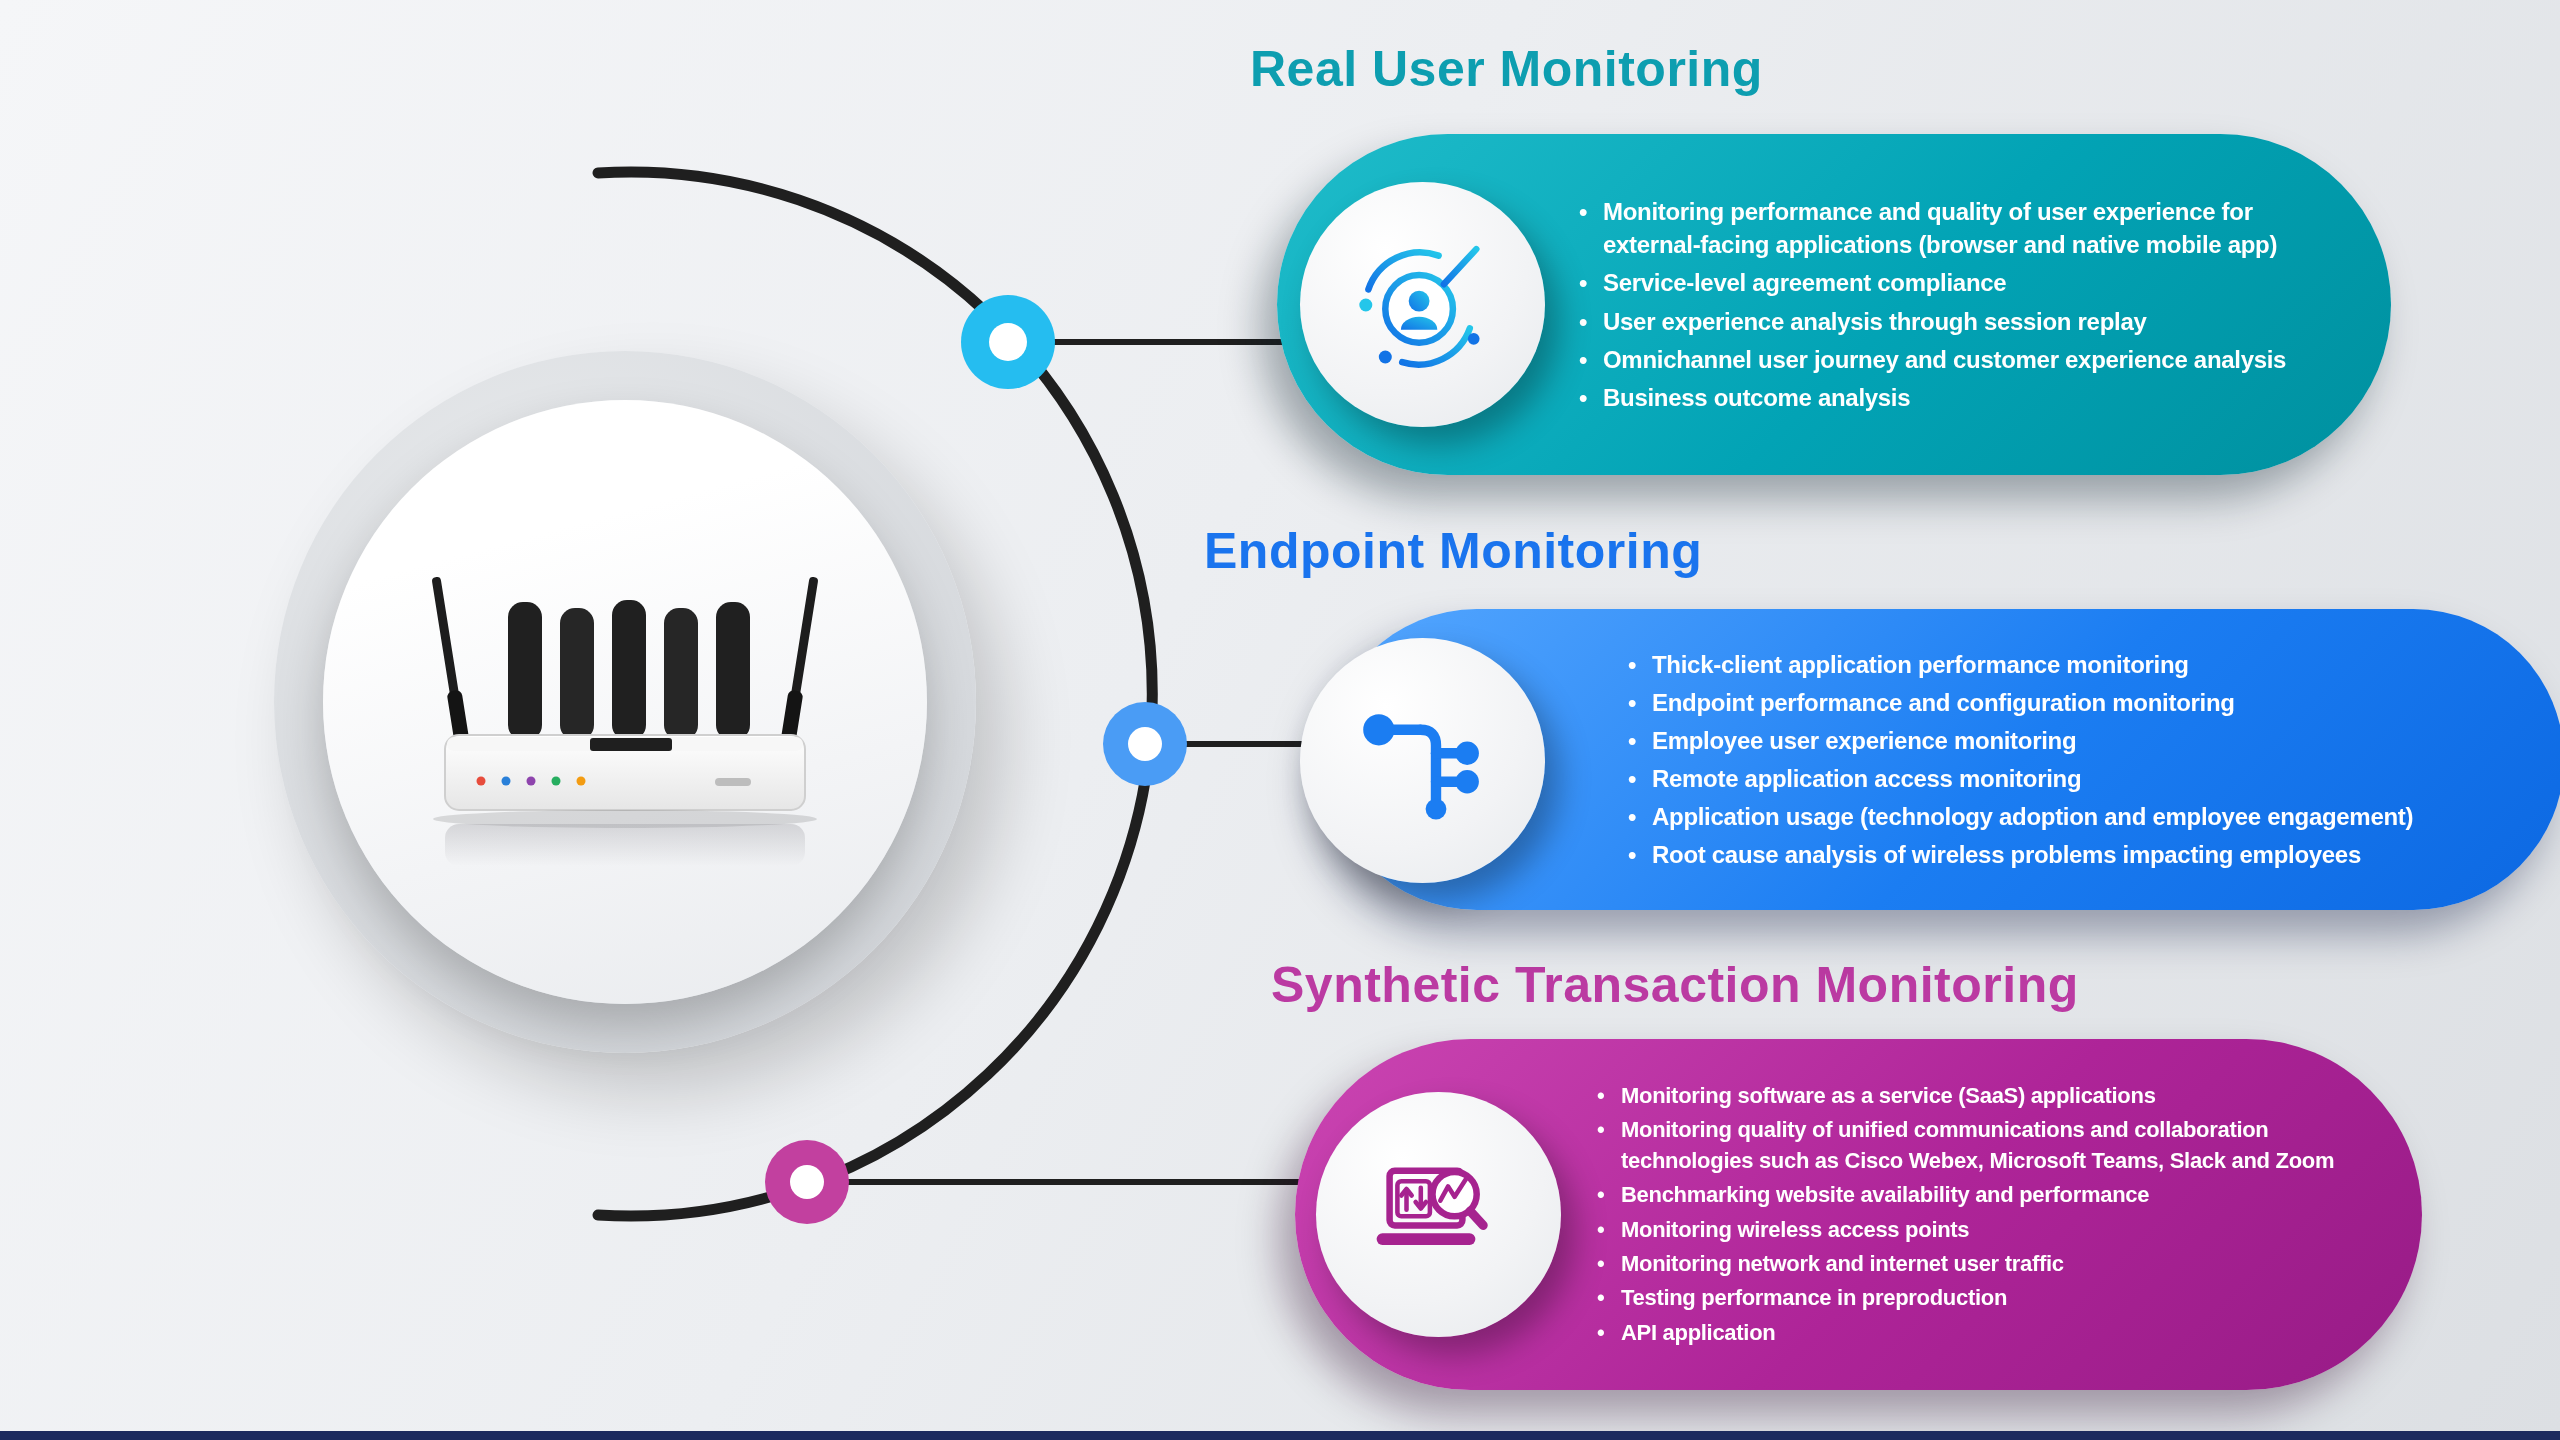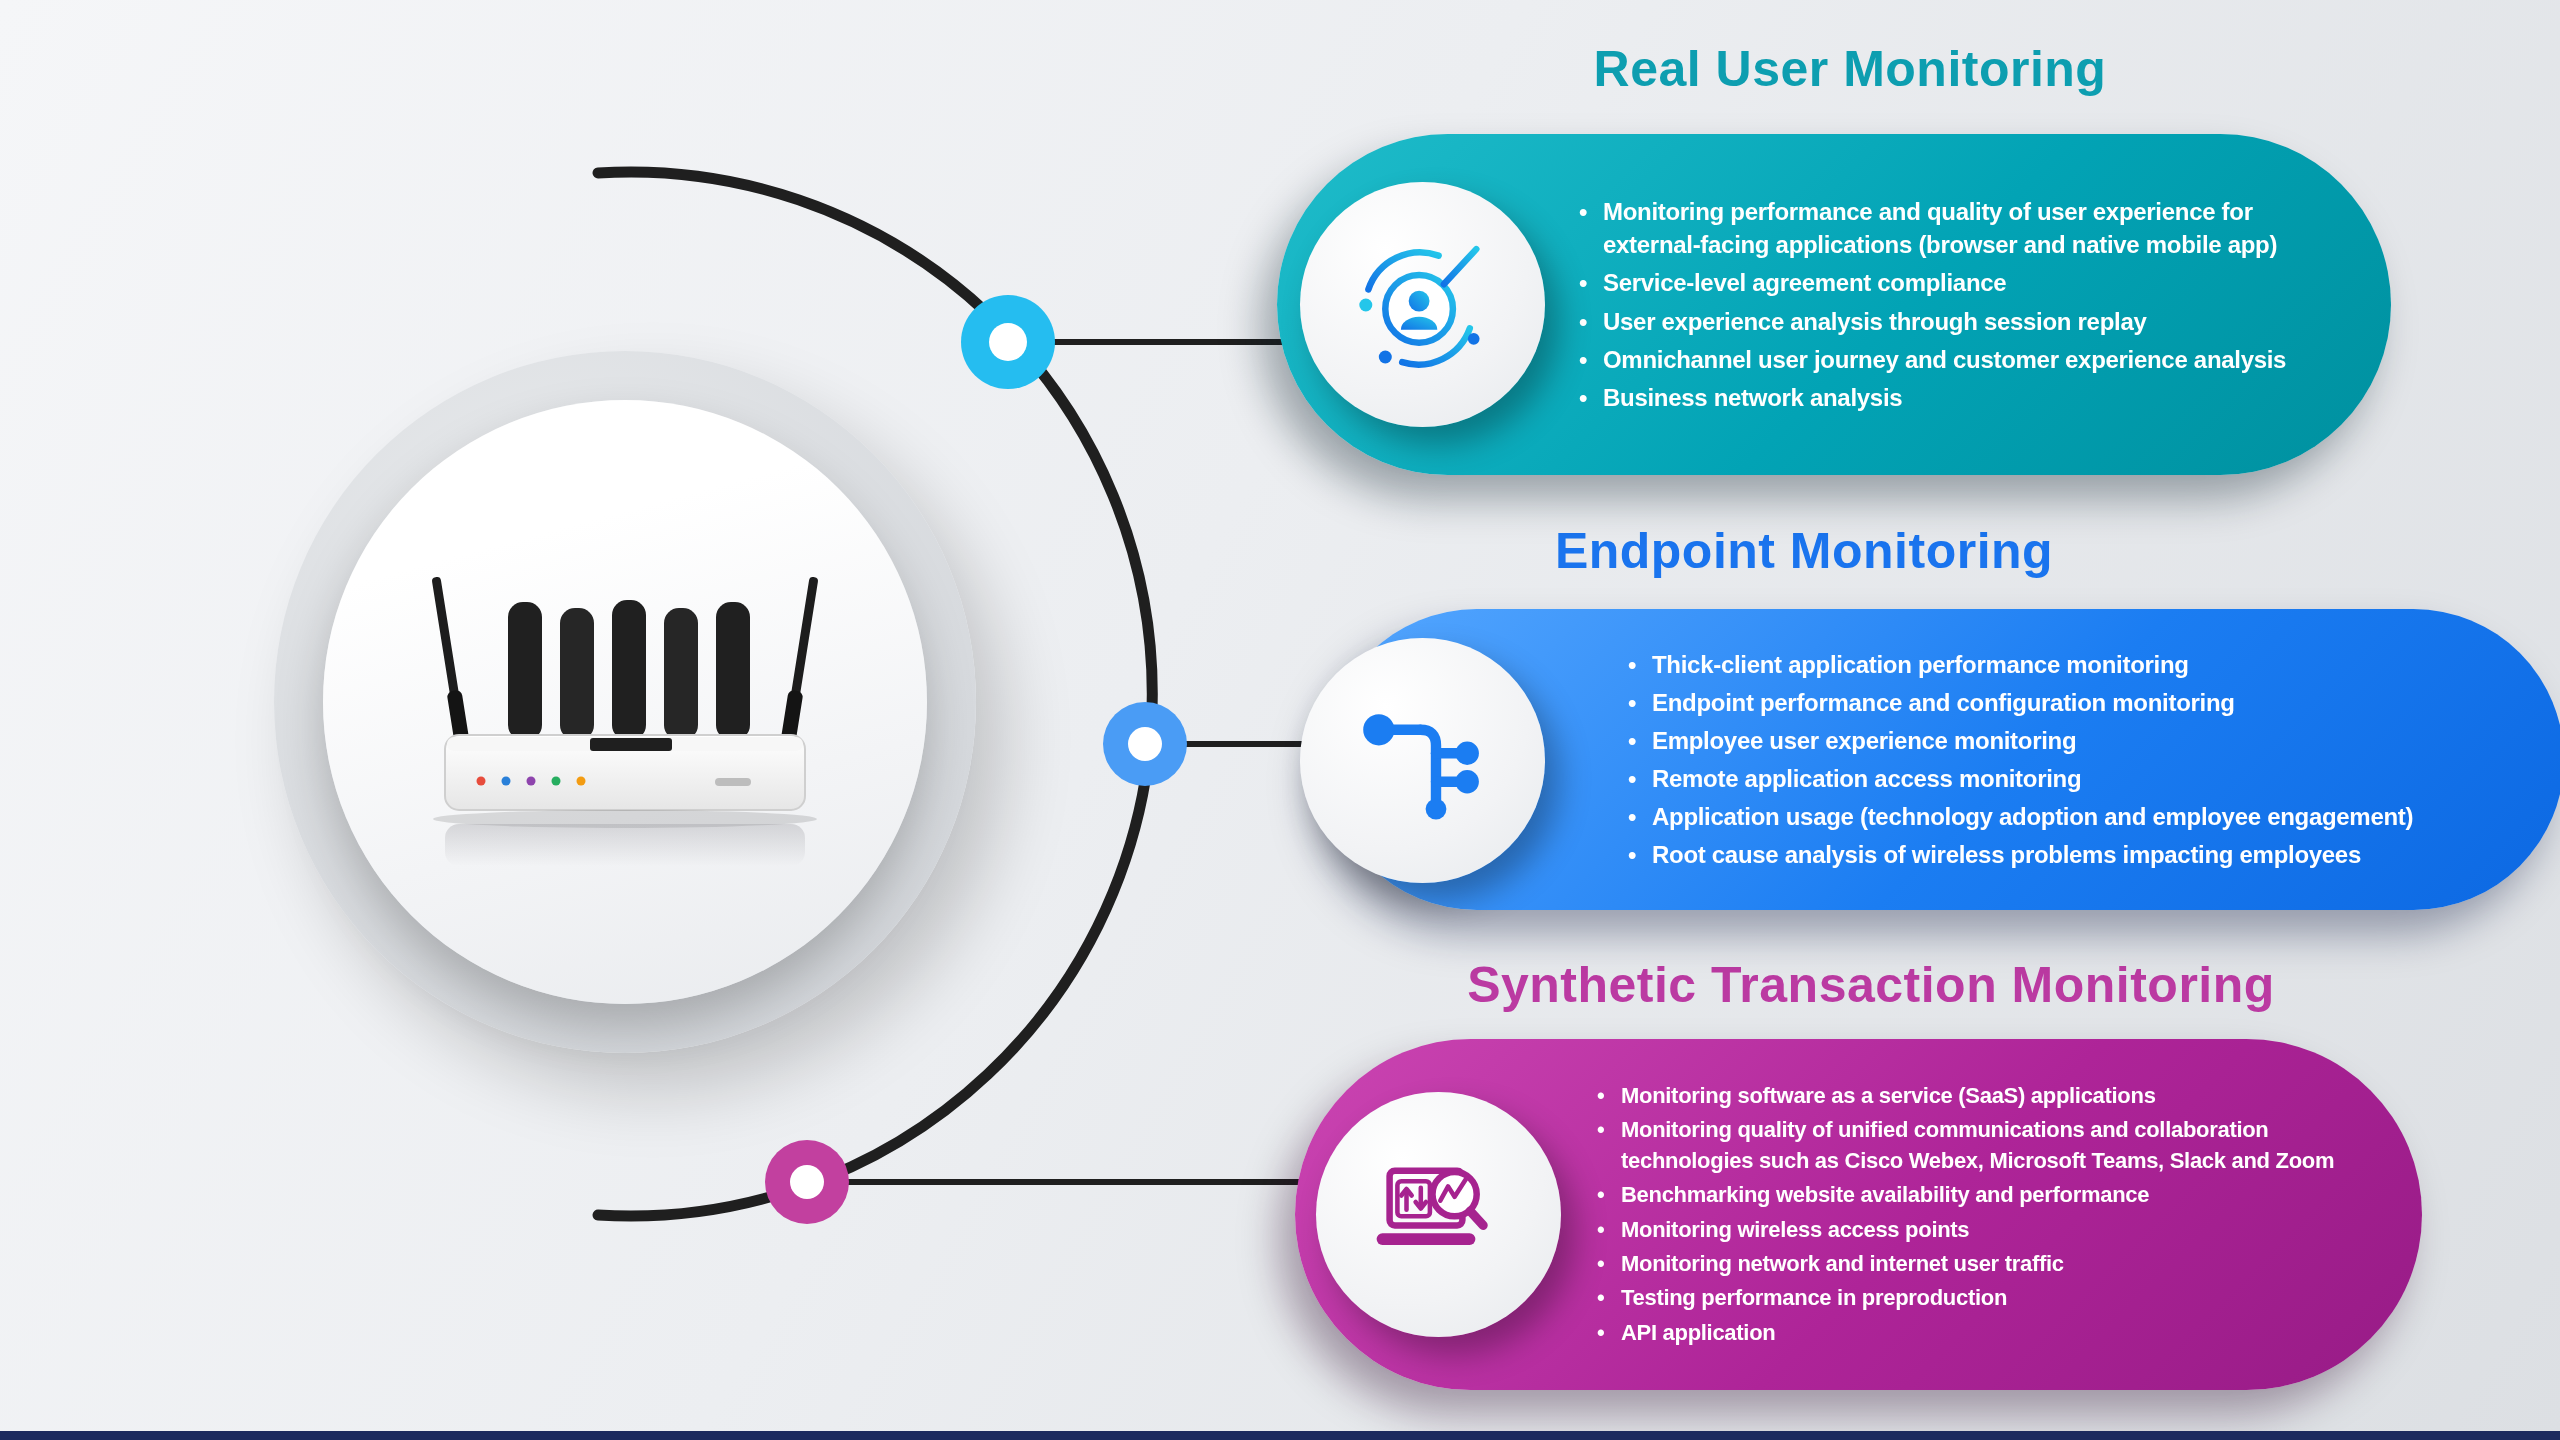--- a/index.html
+++ b/index.html
@@ -63,21 +63,21 @@
   .card-content ul{list-style:none;margin:0;padding:0;}
   .card-content li{
     position:relative;padding-left:26px;margin:5px 0;
     color:#ffffff;font-weight:bold;font-size:24px;line-height:1.38;letter-spacing:-0.3px;
   }
   .card-content li::before{content:"\2022";position:absolute;left:2px;}
   #card-stm .card-content li{font-size:22px;margin:4px 0;}
 
   
   .section-title{
-    position:absolute;width:1200px;text-align:center;
+    position:absolute;width:1200px;text-align:left;
     font-size:50px;font-weight:bold;letter-spacing:0.5px;
   }
   #title-rum{left:1250px;top:40px;color:#0d9eb0;}
   #title-endpoint{left:1204px;top:522px;color:#1a74ee;}
   #title-stm{left:1271px;top:956px;color:#bb3aa2;}
 
   
   .footer-bar{position:absolute;left:0;bottom:0;width:2560px;height:9px;background:#1c2a5e;}
 </style>
 </head>
@@ -155,21 +155,21 @@
   <div class="section-title" id="title-endpoint">Endpoint Monitoring</div>
   <div class="section-title" id="title-stm">Synthetic Transaction Monitoring</div>
 
   <div class="card" id="card-rum">
     <div class="card-content">
       <ul>
           <li>Monitoring performance and quality of user experience for external-facing applications (browser and native mobile app)</li>
           <li>Service-level agreement compliance</li>
           <li>User experience analysis through session replay</li>
           <li>Omnichannel user journey and customer experience analysis</li>
-          <li>Business network analysis</li>
+          <li>Business outcome analysis</li>
         </ul>
     </div>
   </div>
   <div class="icon-circle" id="circle-rum">
     <svg viewBox="0 0 120 120">
       <defs>
         <linearGradient id="rumGrad" x1="0" y1="1" x2="1" y2="0">
           <stop offset="0" stop-color="#1273e6"></stop>
             <stop offset="1" stop-color="#24c6ea"></stop>
         </linearGradient>

